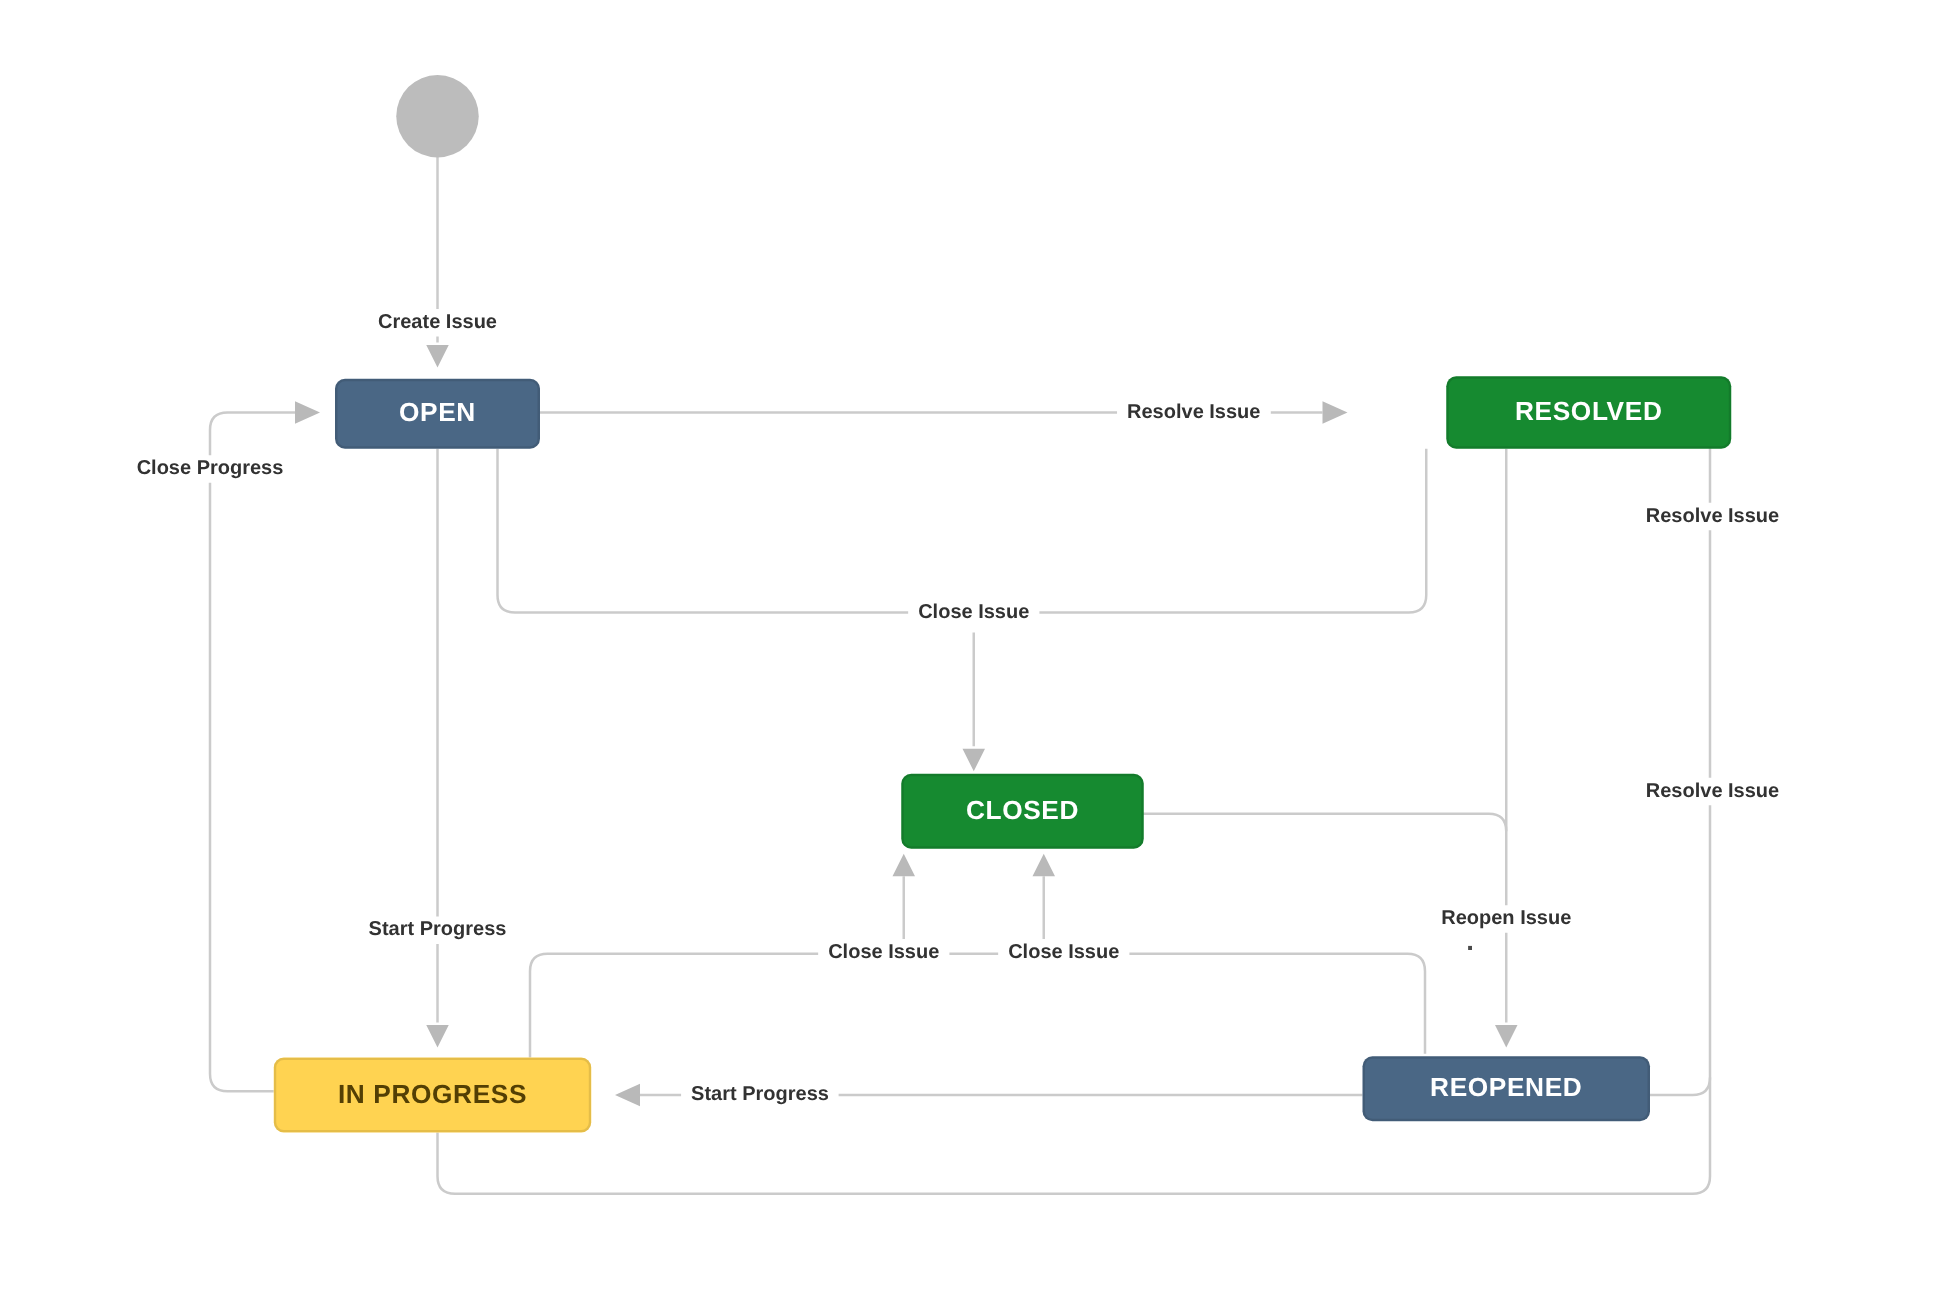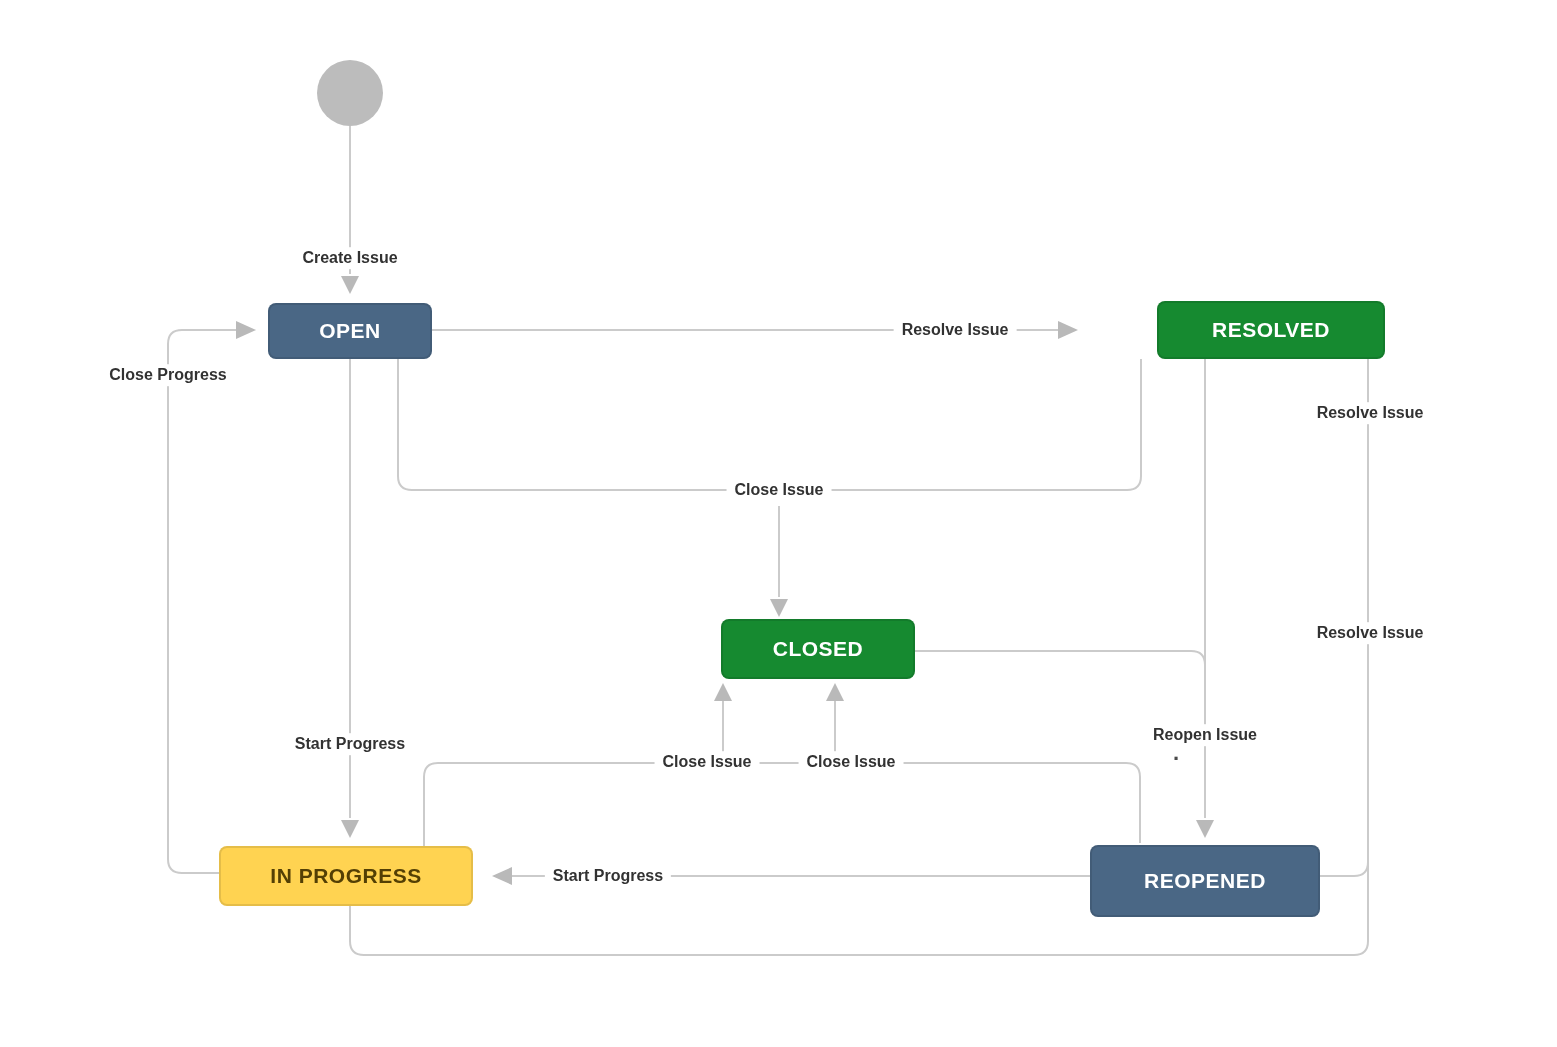--- a/index.html
+++ b/index.html
@@ -33,21 +33,21 @@
     letter-spacing: 0.5px;
     box-shadow: inset 0 0 0 2px rgba(0,0,0,0.10);
     cursor: pointer;
     user-select: none;
   }
   .node--yellow { color: #533f04; }
   .node-open        { left: 268px;  top: 303px; width: 164px; height: 56px; }
   .node-resolved    { left: 1157px; top: 301px; width: 228px; height: 58px; text-align: right; }
   .node-closed      { left: 682px;  top: 619px; width: 194px; height: 60px; margin-left: 39px; }
   .node-inprogress  { left: 219px;  top: 846px; width: 254px; height: 60px; }
-  .node-reopened    { left: 1090px; top: 845px; width: 230px; height: 72px; }
+  .node-reopened    { left: 1090px; top: 845px; width: 230px; height: 52px; }
 
   .start-circle {
     position: absolute;
     left: 317px;
     top: 60px;
     width: 66px;
     height: 66px;
     border-radius: 50%;
   }
 

